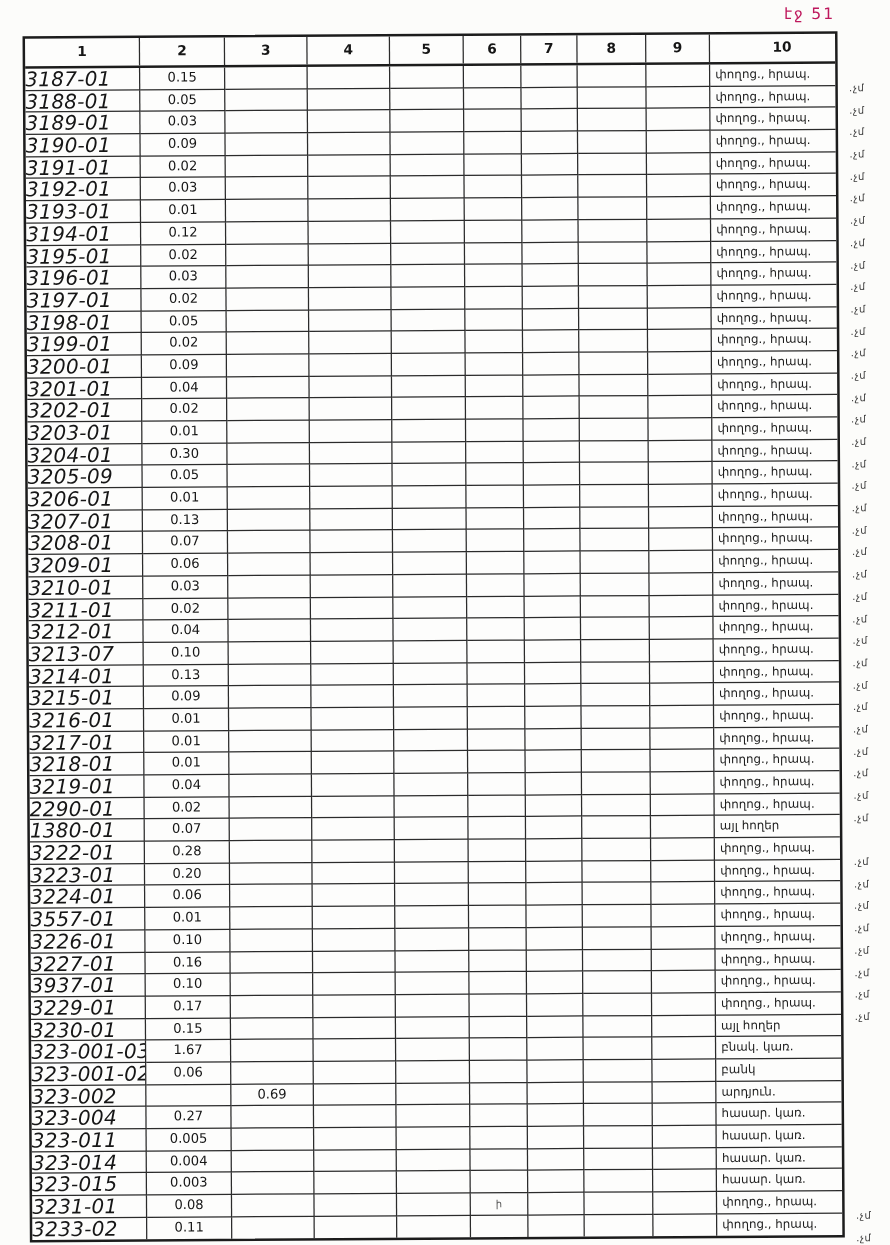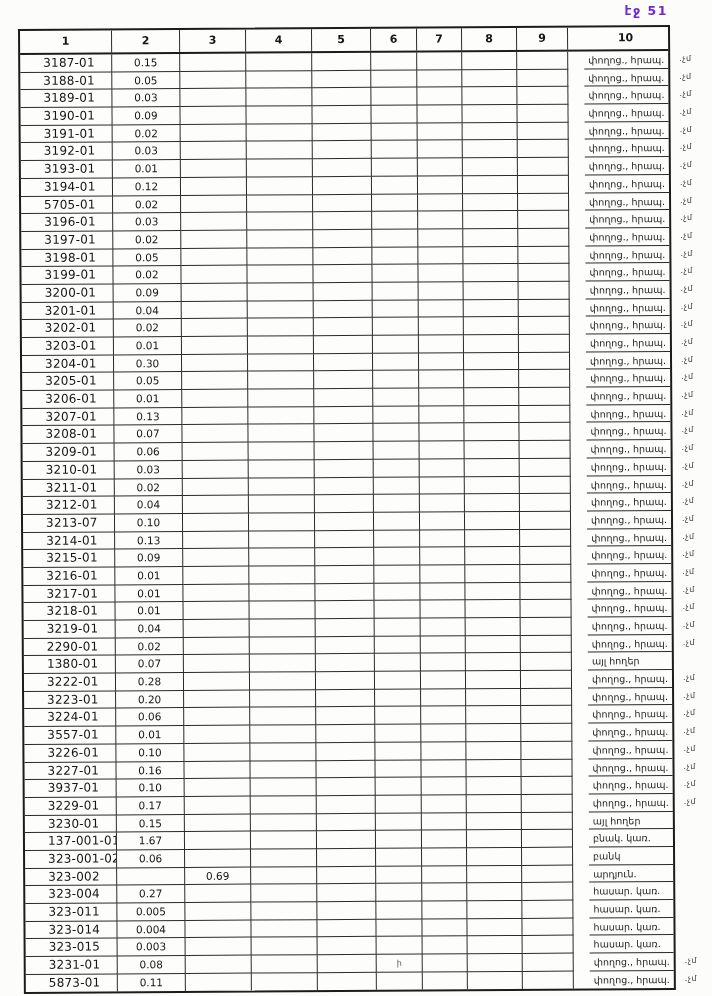--- a/index.html
+++ b/index.html
@@ -13,23 +13,23 @@
     overflow: hidden;
     background: #fcfcfa;
     font-family: "DejaVu Sans", sans-serif;
     color: #161616;
   }
   .page-label {
     position: absolute;
     top: 3px;
     right: 44px;
     font-size: 12.5px;
-    font-weight: bold;
+    font-weight: normal;
     letter-spacing: 1.5px;
-    color: #6d28d9;
+    color: #be185d;
   }
   .scan-table {
     position: absolute;
     left: 18px;
     top: 29px;
     width: 652px;
     box-sizing: border-box;
     border: 2px solid #1c1c1c;
     background: #fdfdfc;
     transform: rotate(-0.35deg);
@@ -48,35 +48,36 @@
     position: relative;
   }
   .cell {
     border-right: 1px solid #2b2b2b;
     border-bottom: 1px solid #2b2b2b;
     overflow: hidden;
     white-space: nowrap;
     box-sizing: border-box;
   }
   .row:last-child .cell { border-bottom: none; }
-  .cell:nth-child(10) { border-right: none; margin-left: 16px; }
+  .cell:nth-child(10) { border-right: none; }
   .hcell {
     font-weight: bold;
     font-size: 11px;
     text-align: center;
     line-height: 21px;
     border-right: 1px solid #2b2b2b;
     box-sizing: border-box;
   }
   .hcell:last-child { border-right: none; margin-left: 15px; }
   .c1 {
-    padding-left: 23px;
-    font-size: 12px;
+    padding-left: 0;
+    font-size: 16px;
     line-height: 17px;
     letter-spacing: 0.2px;
+    font-style: italic;
   }
   .c2, .c3 {
     text-align: center;
     font-size: 10.5px;
     line-height: 17px;
   }
   .c6 {
     text-align: center;
     font-size: 8px;
     line-height: 17px;
@@ -84,21 +85,21 @@
   }
   .c10 {
     padding-left: 4px;
     font-size: 9.5px;
     line-height: 17.5px;
     color: #1d1d1d;
   }
   .margin-note {
     position: absolute;
     left: 659px;
-    top: 3px;
+    top: 15px;
     font-size: 8px;
     color: #3d3d3d;
     letter-spacing: 0.5px;
     white-space: nowrap;
   }
 </style>
 </head>
 <body>
 
 <div class="page-label">էջ 51</div>
@@ -215,21 +216,21 @@
         <div class="cell c4"></div>
         <div class="cell c5"></div>
         <div class="cell c6"></div>
         <div class="cell c7"></div>
         <div class="cell c8"></div>
         <div class="cell c9"></div>
         <div class="cell c10">փողոց., հրապ.</div>
         <span class="margin-note">.չմ</span>
       </div>
       <div class="row">
-        <div class="cell c1">5705-01</div>
+        <div class="cell c1">3195-01</div>
         <div class="cell c2">0.02</div>
         <div class="cell c3"></div>
         <div class="cell c4"></div>
         <div class="cell c5"></div>
         <div class="cell c6"></div>
         <div class="cell c7"></div>
         <div class="cell c8"></div>
         <div class="cell c9"></div>
         <div class="cell c10">փողոց., հրապ.</div>
         <span class="margin-note">.չմ</span>
@@ -345,21 +346,21 @@
         <div class="cell c4"></div>
         <div class="cell c5"></div>
         <div class="cell c6"></div>
         <div class="cell c7"></div>
         <div class="cell c8"></div>
         <div class="cell c9"></div>
         <div class="cell c10">փողոց., հրապ.</div>
         <span class="margin-note">.չմ</span>
       </div>
       <div class="row">
-        <div class="cell c1">3205-01</div>
+        <div class="cell c1">3205-09</div>
         <div class="cell c2">0.05</div>
         <div class="cell c3"></div>
         <div class="cell c4"></div>
         <div class="cell c5"></div>
         <div class="cell c6"></div>
         <div class="cell c7"></div>
         <div class="cell c8"></div>
         <div class="cell c9"></div>
         <div class="cell c10">փողոց., հրապ.</div>
         <span class="margin-note">.չմ</span>
@@ -681,21 +682,21 @@
         <div class="cell c3"></div>
         <div class="cell c4"></div>
         <div class="cell c5"></div>
         <div class="cell c6"></div>
         <div class="cell c7"></div>
         <div class="cell c8"></div>
         <div class="cell c9"></div>
         <div class="cell c10">այլ հողեր</div>
       </div>
       <div class="row">
-        <div class="cell c1">137-001-01</div>
+        <div class="cell c1">323-001-03</div>
         <div class="cell c2">1.67</div>
         <div class="cell c3"></div>
         <div class="cell c4"></div>
         <div class="cell c5"></div>
         <div class="cell c6"></div>
         <div class="cell c7"></div>
         <div class="cell c8"></div>
         <div class="cell c9"></div>
         <div class="cell c10">բնակ. կառ.</div>
       </div>
@@ -778,21 +779,21 @@
         <div class="cell c4"></div>
         <div class="cell c5"></div>
         <div class="cell c6">ի</div>
         <div class="cell c7"></div>
         <div class="cell c8"></div>
         <div class="cell c9"></div>
         <div class="cell c10">փողոց., հրապ.</div>
         <span class="margin-note">.չմ</span>
       </div>
       <div class="row">
-        <div class="cell c1">5873-01</div>
+        <div class="cell c1">3233-02</div>
         <div class="cell c2">0.11</div>
         <div class="cell c3"></div>
         <div class="cell c4"></div>
         <div class="cell c5"></div>
         <div class="cell c6"></div>
         <div class="cell c7"></div>
         <div class="cell c8"></div>
         <div class="cell c9"></div>
         <div class="cell c10">փողոց., հրապ.</div>
         <span class="margin-note">.չմ</span>

